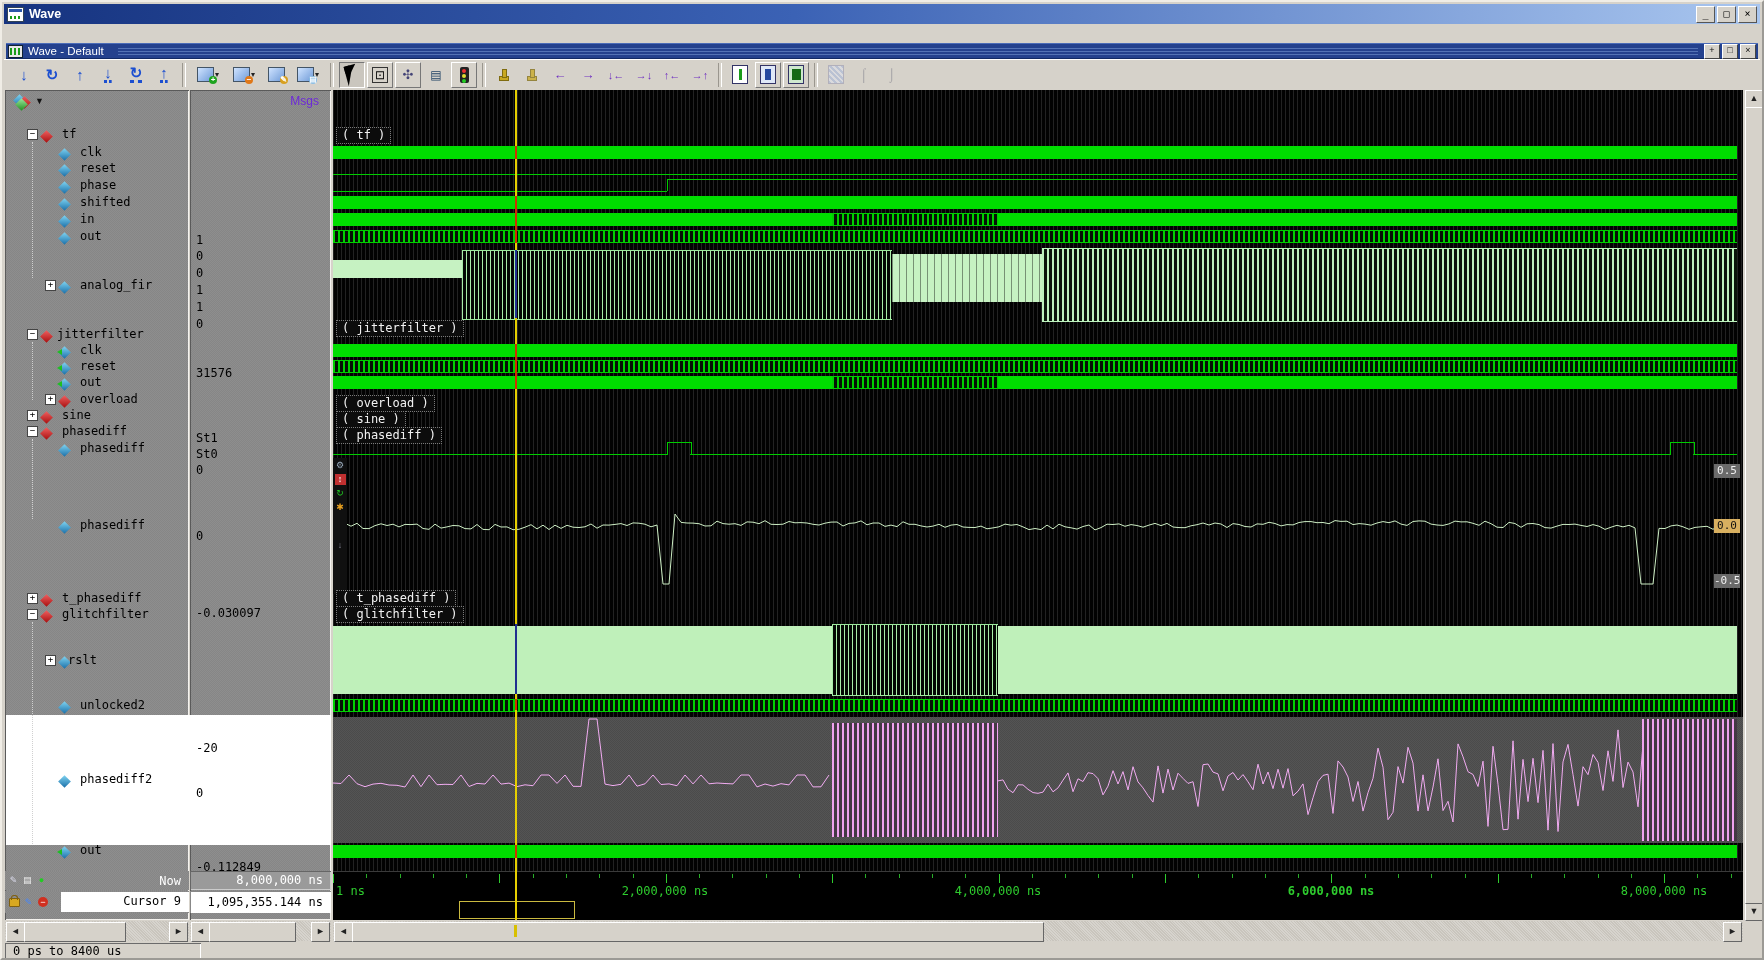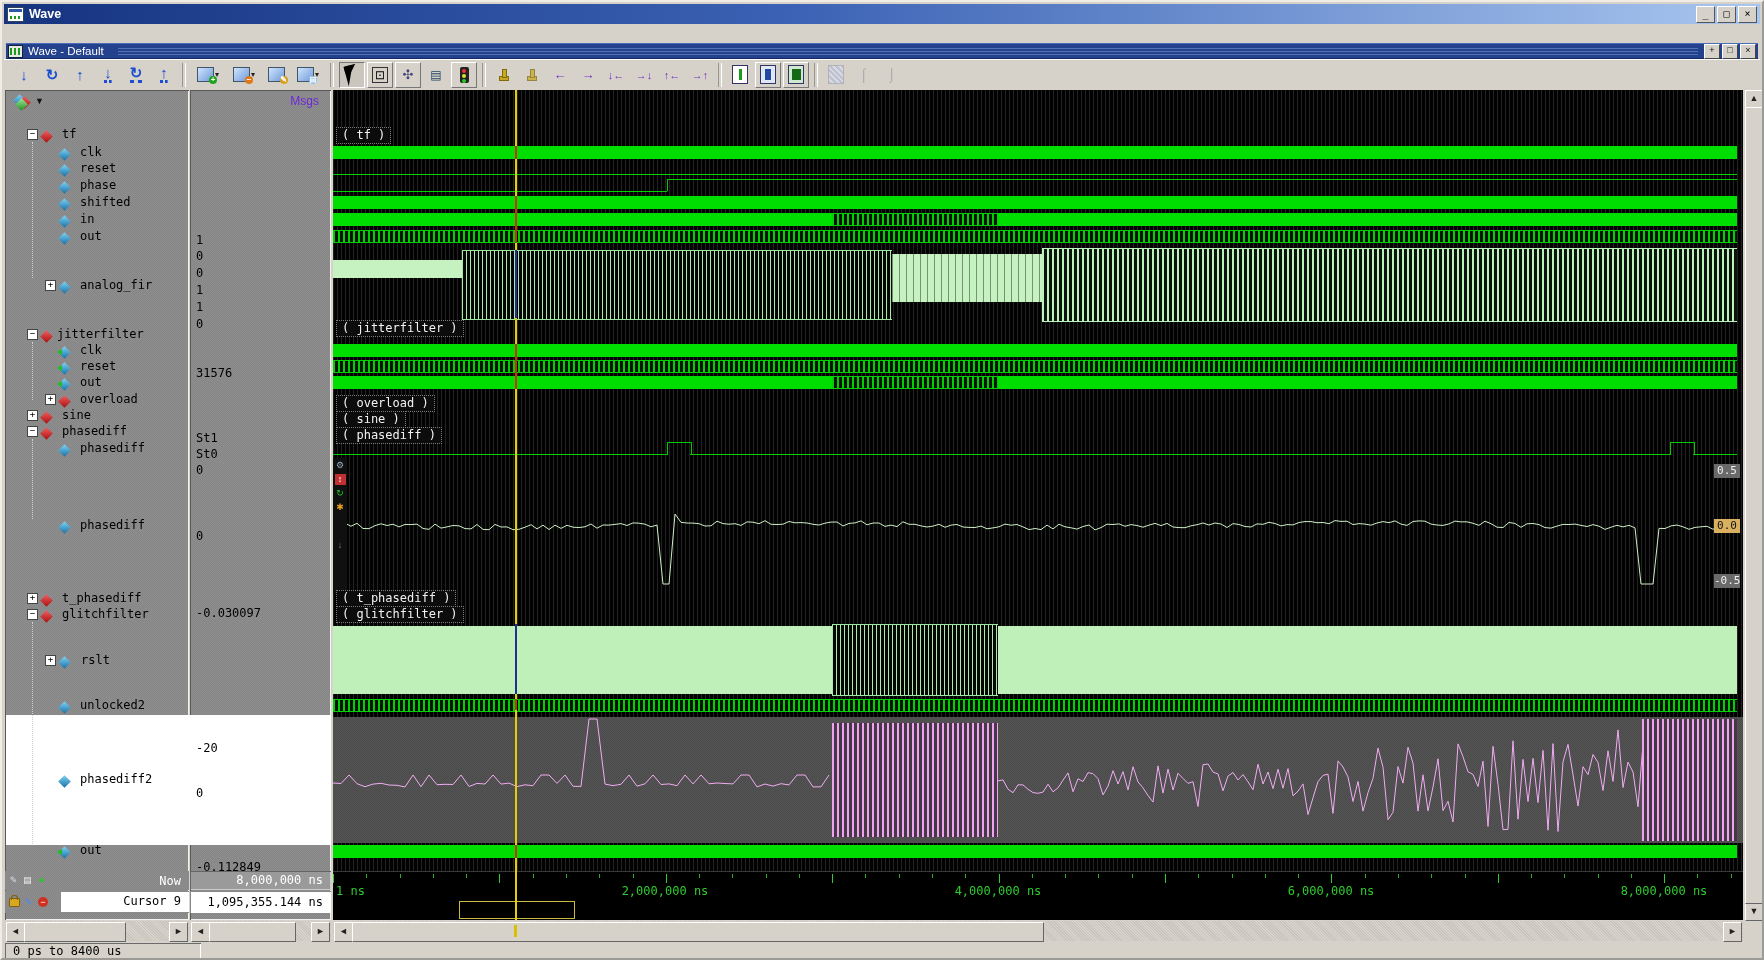--- a/index.html
+++ b/index.html
@@ -374,21 +374,21 @@
       <span class="tname" style="left:57px">t_phasediff</span>
     </div>
   <div class="trow" style="left:3px;top:604px;">
       <span class="exp minus" style="left:22px"></span>
       <span class="dwrap" style="left:37px"><span class="dia red"></span></span>
       <span class="tname" style="left:57px">glitchfilter</span>
     </div>
   <div class="trow" style="left:3px;top:650px;">
       <span class="exp plus" style="left:40px"></span>
       <span class="dwrap" style="left:55px"><span class="dia blue"></span></span>
-      <span class="tname" style="left:76px">rslt</span>
+      <span class="tname" style="left:63px">rslt</span>
     </div>
   <div class="trow" style="left:3px;top:695px;">
       <span class="dwrap" style="left:55px"><span class="dia blue"></span></span>
       <span class="tname" style="left:75px">unlocked2</span>
     </div>
   <div class="trow" style="left:3px;top:769px;">
       <span class="dwrap" style="left:55px"><span class="dia blue"></span></span>
       <span class="tname" style="left:75px">phasediff2</span>
     </div>
   <div class="trow" style="left:3px;top:840px;">
@@ -484,21 +484,21 @@
     <div class="wlabel" style="top:337px;">( phasediff )</div>
     <div class="wlabel" style="top:500px;">( t_phasediff )</div>
     <div class="wlabel" style="top:516px;">( glitchfilter )</div>
 
     <div id="ruler">
       <div class="minor"></div>
       <div class="major"></div>
       <span class="rlab" style="left:3px;">1 ns</span>
       <span class="rlab" style="left:332px;transform:translateX(-50%);">2,000,000 ns</span>
       <span class="rlab" style="left:665px;transform:translateX(-50%);">4,000,000 ns</span>
-      <span class="rlab" style="left:998px;transform:translateX(-50%);">6,000,000 ns</span>
+      <span class="rlab" style="left:998px;transform:translateX(-50%);font-weight:bold;">6,000,000 ns</span>
       <span class="rlab" style="left:1331px;transform:translateX(-50%);">8,000,000 ns</span>
     </div>
     <div class="abs" style="left:0;top:809px;width:1410px;height:21px;background:#000;"></div>
     <div id="cursor-flag"></div>
 
     <div class="curseg" style="left:182px;top:0;height:830px;background:#e6cf00;"></div>
     <div class="curseg" style="left:182px;top:56px;height:13px;background:#d03000;"></div>
     <div class="curseg" style="left:182px;top:106px;height:47px;background:#d03000;"></div>
     <div class="curseg" style="left:182px;top:160px;height:68px;background:#203090;"></div>
     <div class="curseg" style="left:182px;top:254px;height:45px;background:#d03000;"></div>

